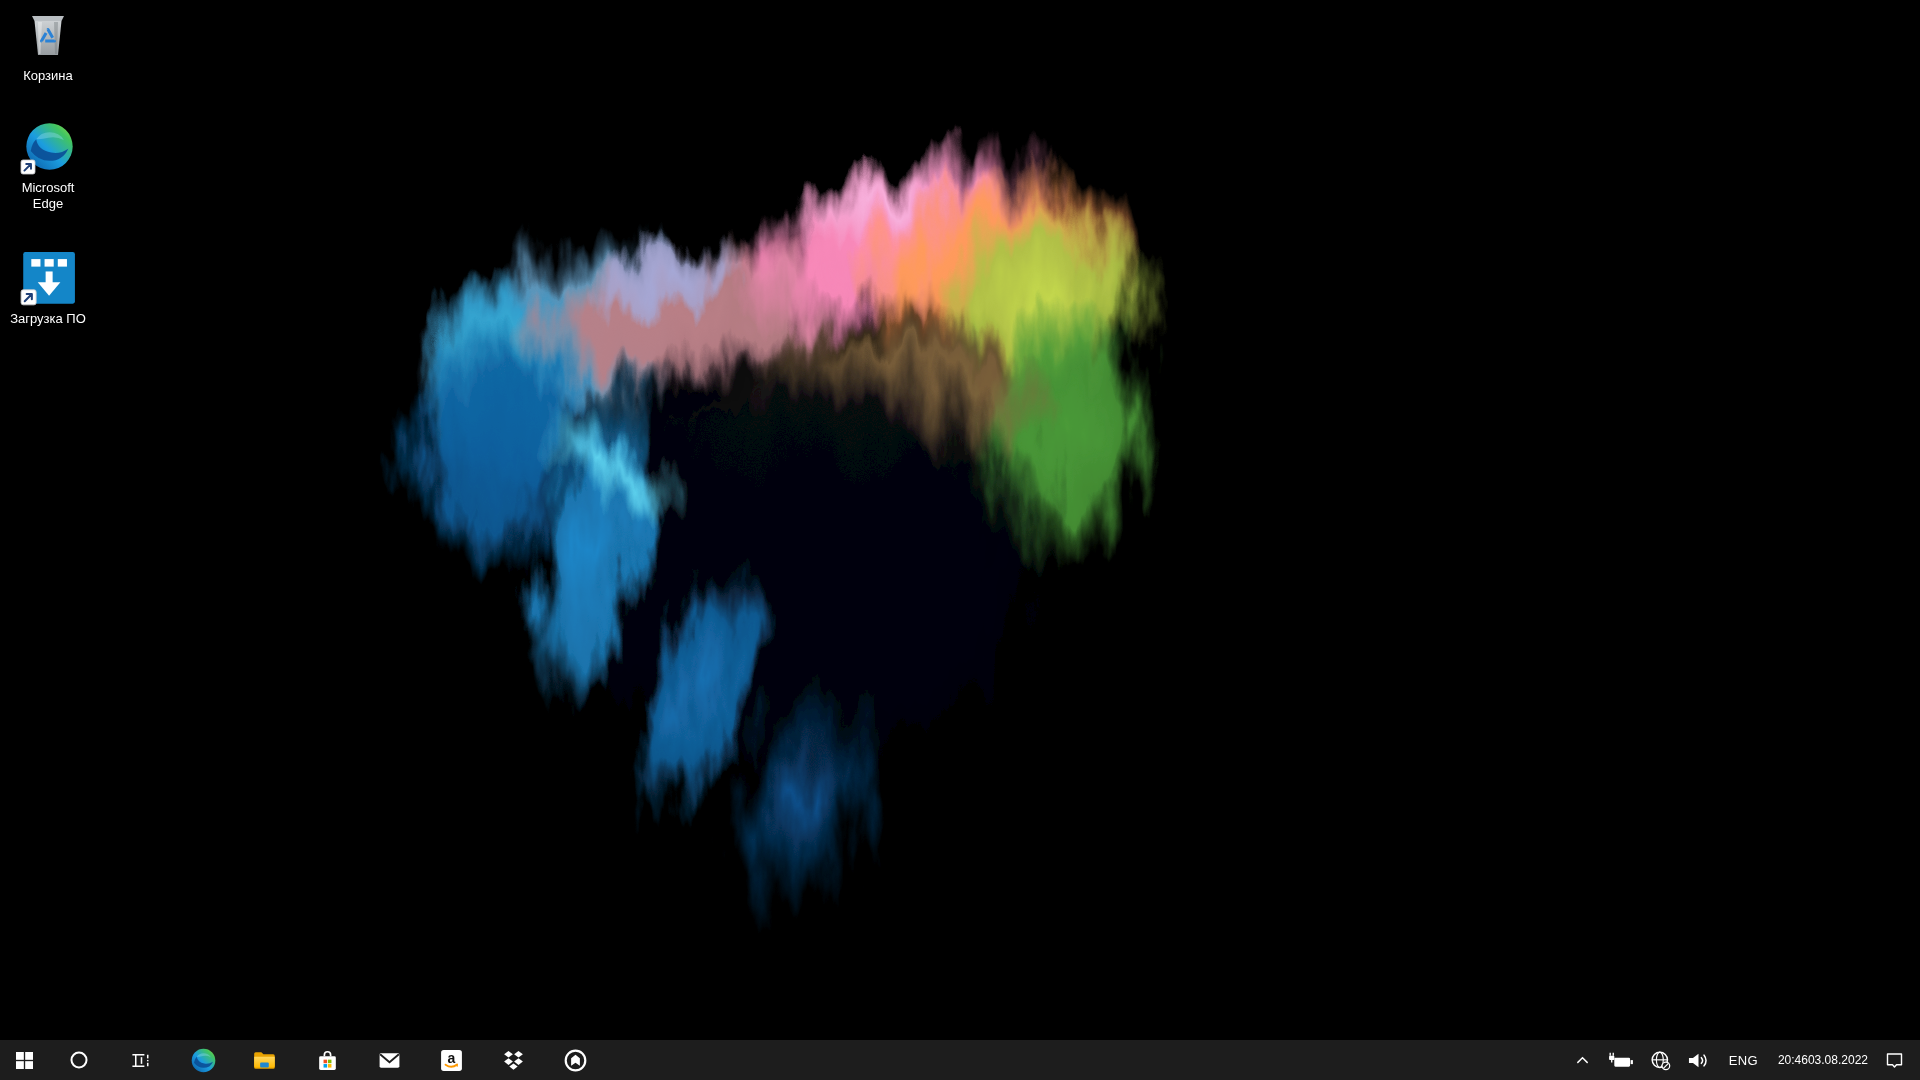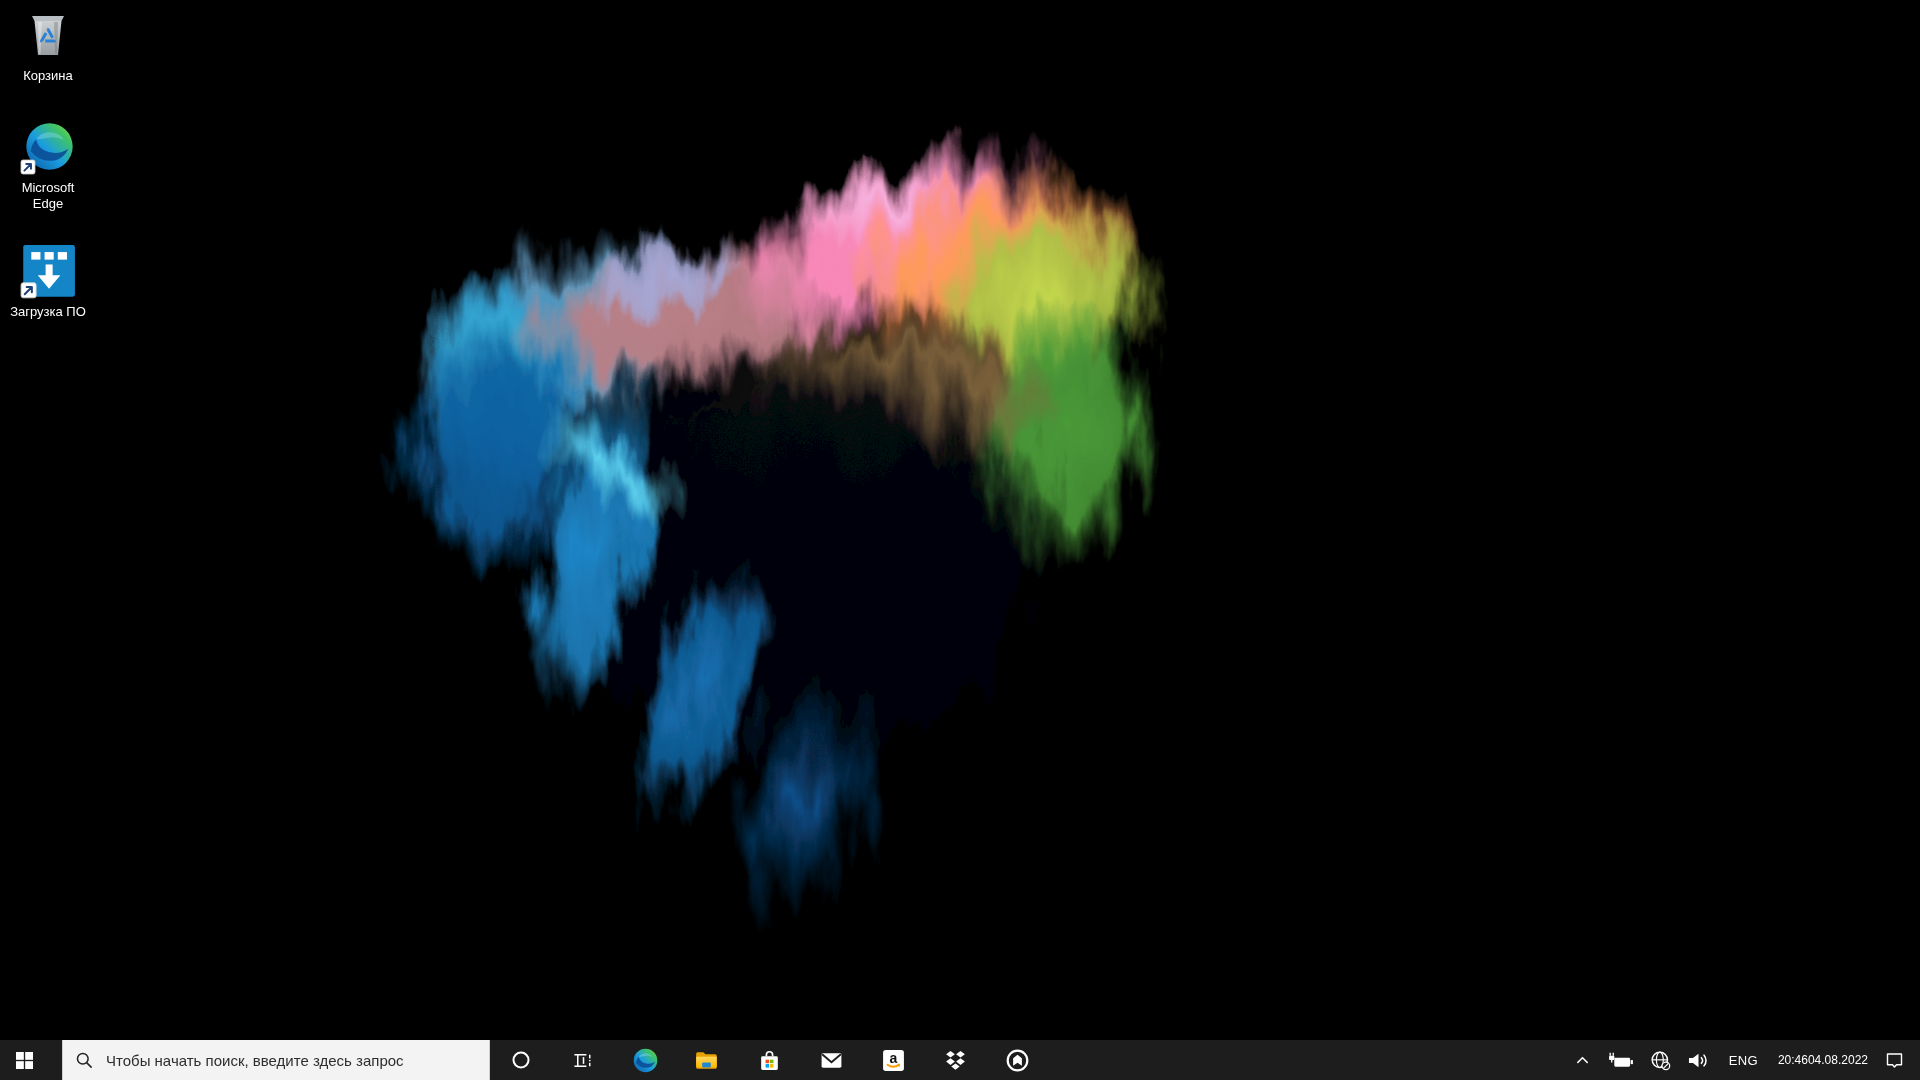--- a/index.html
+++ b/index.html
@@ -207,21 +207,21 @@
       <svg class="di-img" viewBox="0 0 56 56">
         <use href="#sym-edge" x="3" y="0" width="53" height="53"></use>
         <g>
           <rect x="1" y="40" width="14" height="14" rx="2" fill="#fff" stroke="#c9ccd1" stroke-width=".8"></rect>
           <path d="M4.4,50.6 L11,44 M11,44 h-4.8 M11,44 v4.8" fill="none" stroke="#1f3f77" stroke-width="1.9" stroke-linecap="round"></path>
         </g>
       </svg>
       <div class="di-label">Microsoft Edge</div>
     </div>
 
-    <div class="dicon" style="top:244px" title="Загрузка ПО">
+    <div class="dicon" style="top:251px" title="Загрузка ПО">
       <svg class="di-img" viewBox="0 0 52 52">
         <rect x="3" y="1" width="48" height="48" rx="2" fill="#1486c8"></rect>
         <rect x="10.5" y="7.5" width="8.5" height="7" fill="#fff"></rect>
         <rect x="22.8" y="7.5" width="8.5" height="7" fill="#fff"></rect>
         <rect x="35.1" y="7.5" width="8.5" height="7" fill="#fff"></rect>
         <rect x="23.8" y="19" width="6.5" height="11" fill="#fff"></rect>
         <polygon points="16.5,29 37.5,29 27,41.5" fill="#fff"></polygon>
         <g>
           <rect x="1" y="36" width="14" height="14" rx="2" fill="#fff" stroke="#c9ccd1" stroke-width=".8"></rect>
           <path d="M4.4,46.6 L11,40 M11,40 h-4.8 M11,40 v4.8" fill="none" stroke="#1f3f77" stroke-width="1.9" stroke-linecap="round"></path>
@@ -235,27 +235,20 @@
 
     <button class="tb-start">
       <svg width="17" height="17" viewBox="0 0 20 20">
         <rect x="0" y="0" width="9.2" height="9.2" fill="#fff"></rect>
         <rect x="10.8" y="0" width="9.2" height="9.2" fill="#fff"></rect>
         <rect x="0" y="10.8" width="9.2" height="9.2" fill="#fff"></rect>
         <rect x="10.8" y="10.8" width="9.2" height="9.2" fill="#fff"></rect>
       </svg>
     </button>
 
-    <div class="tb-search">
-      <svg width="19" height="19" viewBox="0 0 20 20">
-        <circle cx="8.2" cy="8.2" r="5.6" fill="none" stroke="#222" stroke-width="1.6"></circle>
-        <line x1="12.5" y1="12.5" x2="17" y2="17" stroke="#222" stroke-width="1.6" stroke-linecap="round"></line>
-      </svg>
-      <input placeholder="Чтобы начать поиск, введите здесь запрос" style="">
-    </div>
 
     <button class="tb-app" title="cortana">
       <svg width="22" height="22" viewBox="0 0 24 24">
         <circle cx="12" cy="12" r="8.2" fill="none" stroke="#fff" stroke-width="2.2"></circle>
       </svg>
     </button>
 
     <button class="tb-app" title="task-view">
       <svg width="23" height="23" viewBox="0 0 24 24">
         <g stroke="#fff" stroke-width="1.6" fill="none">
@@ -361,21 +354,21 @@
           <path d="M3,8.5 h4.2 L13,4 v14 L7.2,13.5 H3 Z" fill="#fff"></path>
           <path d="M16,8 a4.6,4.6 0 0 1 0,6" fill="none" stroke="#fff" stroke-width="1.6" stroke-linecap="round"></path>
           <path d="M18.8,5.4 a8.6,8.6 0 0 1 0,11.2" fill="none" stroke="#fff" stroke-width="1.6" stroke-linecap="round"></path>
         </svg>
       </button>
 
       <button class="tb-lang">ENG</button>
 
       <button class="tb-clock">
         <span>20:46</span>
-        <span>04.08.2022</span>
+        <span>03.08.2022</span>
       </button>
 
       <button title="action-center">
         <svg width="21" height="21" viewBox="0 0 24 24">
           <path d="M4,4.5 H20 V16.8 H14.3 L12,19.4 L9.7,16.8 H4 Z" fill="none" stroke="#fff" stroke-width="1.6" stroke-linejoin="round"></path>
         </svg>
       </button>
     </div>
   </div>
 </div>

